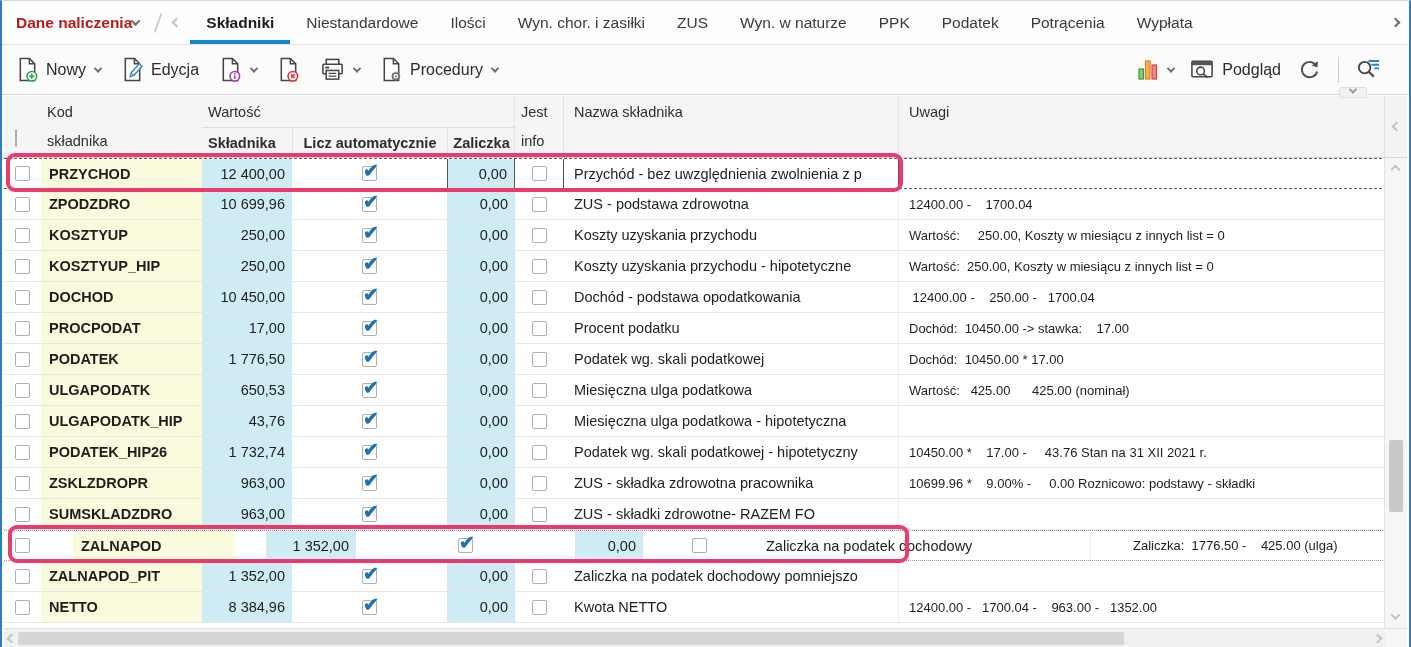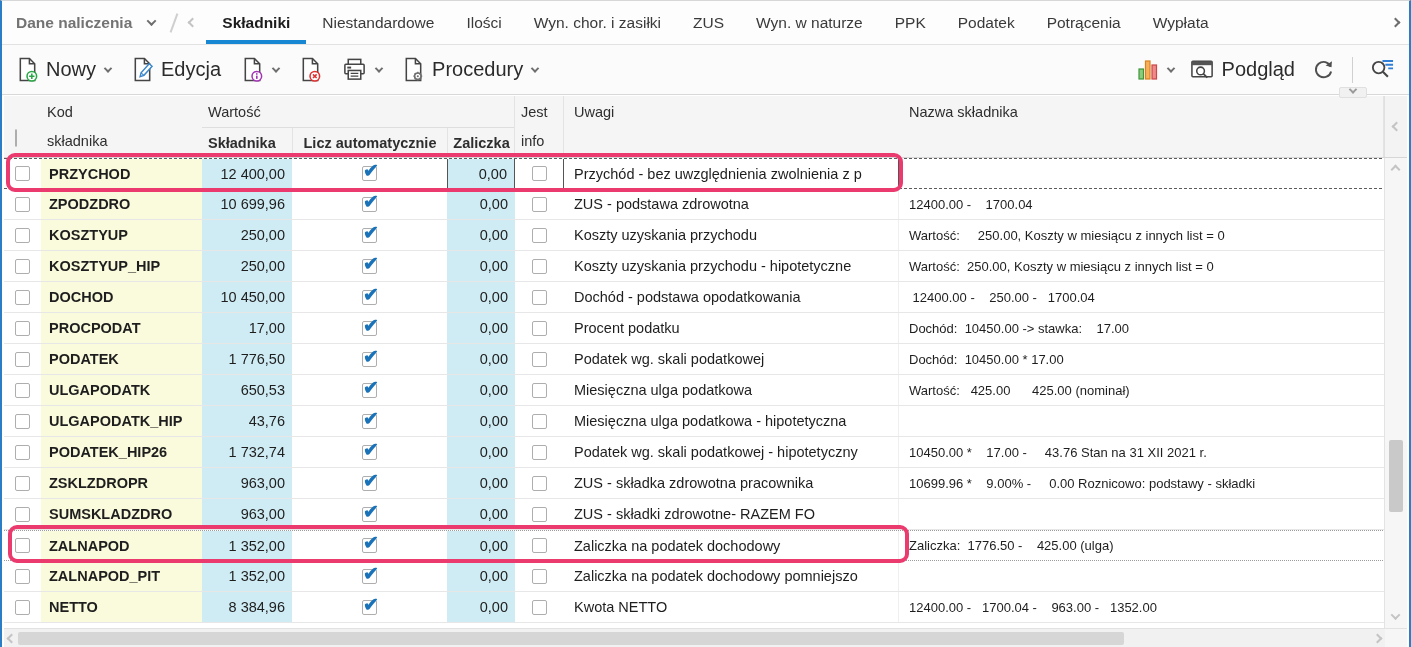--- a/index.html
+++ b/index.html
@@ -12,41 +12,41 @@
     border-left: 2px solid #2b7dc6; border-right: 2px solid #2b7dc6;
     border-top: 1px solid #d7d7d7;
   }
 
   
   .tabbar {
     height: 44px; display: flex; align-items: center;
     background: #fdfdfd; border-bottom: 1px solid #e2e2e2;
     padding-left: 14px; font-size: 15.5px; color: #3a3a3a;
   }
-  .crumb { display:flex; align-items:center; gap:16px; font-weight:bold; color:#737373; cursor:pointer; }
+  .crumb { display:flex; align-items:center; gap:0; font-weight:bold; color:#b91c1c; cursor:pointer; }
   .slash { width:2px; height:20px; background:#cfcfcf; transform:rotate(20deg); margin:0 14px 0 18px; }
   .chev { display:inline-block; width:7px; height:7px; border-right:2px solid #6e6e6e; border-bottom:2px solid #6e6e6e; }
   .chev.down  { transform: rotate(45deg) translate(-1px,-1px); }
   .chev.up    { transform: rotate(-135deg); }
   .chev.left  { transform: rotate(135deg); }
   .chev.right { transform: rotate(-45deg); }
   .chev.lite  { border-color:#c4c4c4; }
   .tabback { margin-right: 10px; }
   .tabs { display:flex; align-items:stretch; height:100%; }
   .tab {
     display:flex; align-items:center; padding: 0 16px; cursor:pointer; white-space:nowrap;
   }
   .tab.active { font-weight:bold; color:#1d1d1d; box-shadow: inset 0 -4px 0 #1787d4; }
   .tabscroll-right { margin-left:auto; margin-right:10px; }
 
   
   .toolbar {
     height: 50px; display:flex; align-items:center;
     background:#fbfbfb; border-bottom:1px solid #d8d8d8;
-    padding: 0 14px 0 14px; font-size: 20px; color:#2b2b2b;
+    padding: 0 28px 0 14px; font-size: 16px; color:#2b2b2b;
   }
   .tbtn { display:flex; align-items:center; gap:7px; margin-right:20px; cursor:pointer; white-space:nowrap; }
   .tbtn svg { display:block; }
   .tbtn .chev { width:6px; height:6px; margin-left:2px; }
   .tb-right { margin-left:auto; display:flex; align-items:center; gap:16px; }
   .tb-divider { width:1px; height:26px; background:#d0d0d0; }
   .ribbon-collapse {
     position:absolute; top:86px; right:42px; width:28px; height:11px;
     background:#f1f1f1; border:1px solid #e0e0e0; border-radius:2px;
     display:flex; align-items:center; justify-content:center; cursor:pointer; z-index:6;
@@ -87,21 +87,21 @@
   .c-auto { justify-content:center; }
   .c-corr { background:#cfecf4; justify-content:flex-end; padding-right:7px; }
   .c-info { justify-content:center; }
   .c-name { padding-left:10px; white-space:nowrap; border-right:1px solid #efefef; }
   .c-note { padding-left:10px; white-space:pre; font-size:13px; }
 
   .row.sel { border-top:1px dashed #5c5c5c; border-bottom:1px dashed #5c5c5c; }
   .row.sel .c-corr { border-left:1px solid #555; border-right:1px solid #555; }
   .row.sel .c-info { border-right:1px solid #555; }
   .row.sel .c-name { border-right:1px solid #555; }
-  .row.foc { border-top:1px dotted #9b9b9b; border-bottom:1px dotted #9b9b9b; }
+  .row.foc { border-top:1px dotted #9b9b9b; border-bottom:1px dotted #9b9b9b;gap:32px; }
 
   .cb { position:relative; width:15px; height:15px; border:1px solid #aeaeae; background:#fff; border-radius:2px; flex:0 0 auto; cursor:pointer; }
   .cb.checked::after {
     content:"\2714"; position:absolute; left:0px; top:-8px;
     color:#1a73b8; font-size:19px; font-weight:bold;
   }
   .th-cb .cb { width:17px; height:17px; }
 
   
   .vrail {
@@ -292,25 +292,25 @@
         <div class="th-sub">
           <div class="sub-val">Składnika</div>
           <div class="sub-auto">Licz automatycznie</div>
           <div class="sub-corr">Zaliczka</div>
         </div>
       </div>
       <div class="th th-sep">
         <span class="l1">Jest</span>
         <span class="l2">info</span>
       </div>
+      <div class="th th-sep">
+        <span class="l1" style="left:10px">Nazwa składnika</span>
+      </div>
       <div class="th">
         <span class="l1" style="left:10px">Uwagi</span>
-      </div>
-      <div class="th th-sep">
-        <span class="l1" style="left:10px">Nazwa składnika</span>
       </div>
       <div class="th-rail">
         <span class="chev left lite"></span>
       </div>
     </div>
 
     <div class="rows" id="rows">
         <div class="row cols sel">
           <div class="cell c-cb">
             <div class="cb"></div>

